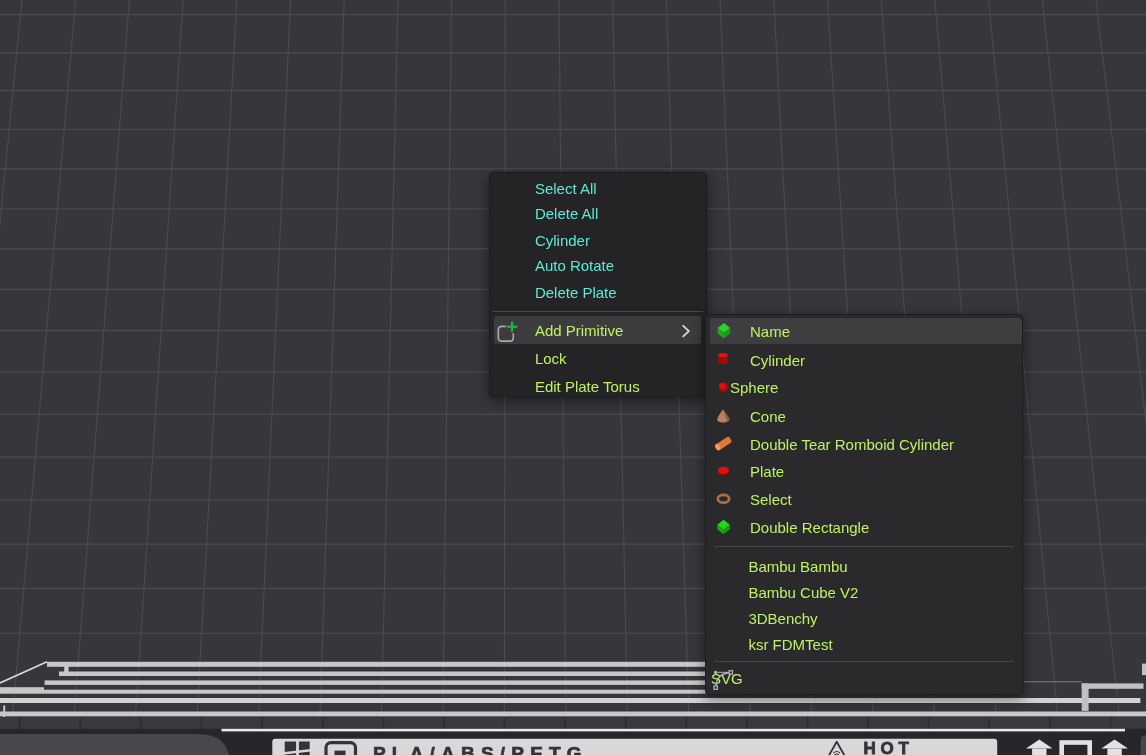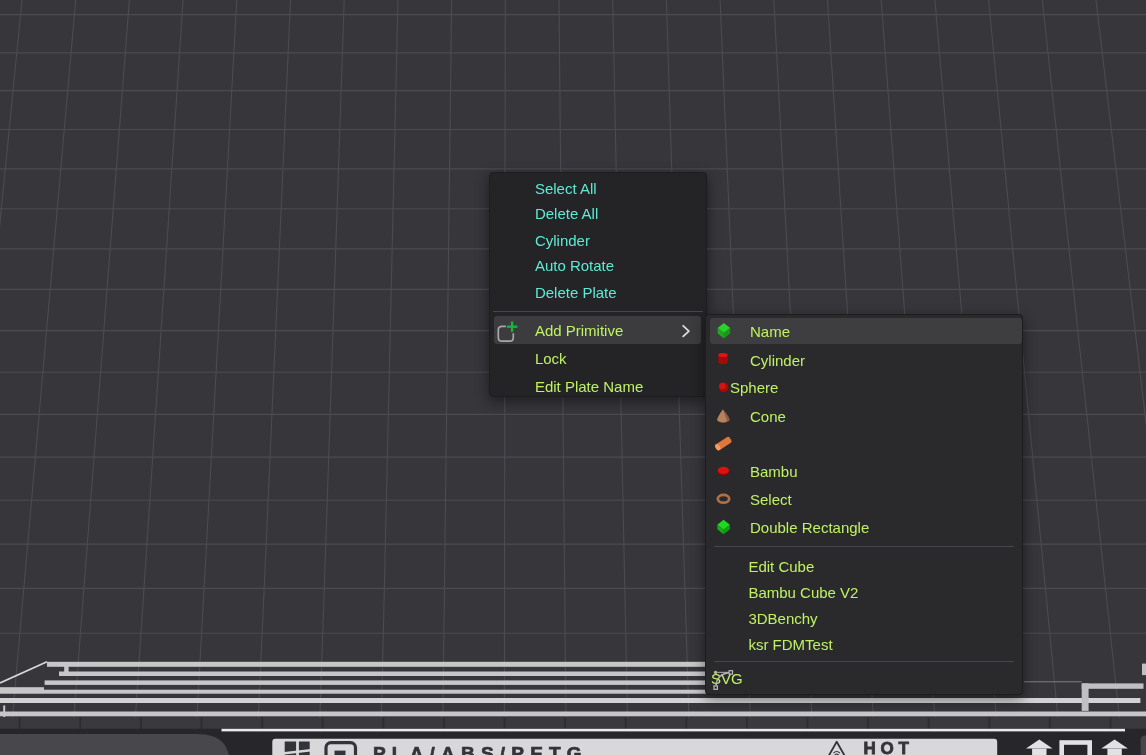--- a/index.html
+++ b/index.html
@@ -120,32 +120,33 @@
 <div class="panel" style="left:489.2px;top:171.6px;width:218.2px;height:225.8px;background:#242426"></div>
 <div class="hl" style="left:494.2px;top:315.9px;width:207.1px;height:28.5px;background:#3c3c3e"></div>
 <div class="mi dis" style="left:534.9px;top:179.8px">Select All</div>
 <div class="mi dis" style="left:534.9px;top:205.3px">Delete All</div>
 <div class="mi dis" style="left:534.9px;top:231.5px">Cylinder</div>
 <div class="mi dis" style="left:534.9px;top:257.3px">Auto Rotate</div>
 <div class="mi dis" style="left:534.9px;top:283.8px">Delete Plate</div>
 <div class="sep" style="left:493.2px;top:310.8px;width:210.3px"></div>
 <div class="mi " style="left:534.9px;top:322.1px">Add Primitive</div>
 <div class="mi " style="left:534.9px;top:349.9px">Lock</div>
-<div class="mi " style="left:534.9px;top:378.2px">Edit Plate Name</div>
+<div class="mi " style="left:534.9px;top:378.2px">Edit Plate Torus</div>
 <div class="panel" style="left:704.6px;top:314.2px;width:318.9px;height:381.3px;background:#2a2a2c"></div>
 <div class="hl" style="left:709.8px;top:317.5px;width:312px;height:26.5px;background:#3e3e40"></div>
 <div class="mi " style="left:750.0px;top:322.9px">Name</div>
 <div class="mi " style="left:750.0px;top:352px">Cylinder</div>
 <div class="mi " style="left:730px;top:379.3px">Sphere</div>
 <div class="mi " style="left:750.0px;top:407.6px">Cone</div>
-<div class="mi " style="left:750.0px;top:463.2px">Bambu</div>
+<div class="mi " style="left:750.0px;top:435.6px">Double Tear Romboid Cylinder</div>
+<div class="mi " style="left:750.0px;top:463.2px">Plate</div>
 <div class="mi " style="left:750.0px;top:490.8px">Select</div>
 <div class="mi " style="left:750.0px;top:519.0px">Double Rectangle</div>
 <div class="sep" style="left:714.4px;top:545.5px;width:299.4px"></div>
-<div class="mi " style="left:748.4px;top:557.8px">Edit Cube</div>
+<div class="mi " style="left:748.4px;top:557.8px">Bambu Bambu</div>
 <div class="mi " style="left:748.4px;top:583.6px">Bambu Cube V2</div>
 <div class="mi " style="left:748.4px;top:609.7px">3DBenchy</div>
 <div class="mi " style="left:748.4px;top:635.5px">ksr FDMTest</div>
 <div class="sep" style="left:714.4px;top:660.9px;width:299.4px"></div>
 <div class="mi " style="left:711px;top:670.2px">SVG</div>
 <svg id="icons" width="1146" height="755" viewBox="0 0 1146 755">
 <path d="M505.3,326.3 H502 Q498.3,326.3 498.3,330 V337.5 Q498.3,341.2 502,341.2 H509.6 Q513.3,341.2 513.3,337.5 V333.8" fill="none" stroke="#a8a8ac" stroke-width="1.7" stroke-linecap="round"></path>
       <line x1="506.9" y1="326.7" x2="517.4" y2="326.7" stroke="#17b83a" stroke-width="2.3"></line>
       <line x1="512.1" y1="321.5" x2="512.1" y2="331.9" stroke="#17b83a" stroke-width="2.3"></line>
 <path d="M683.2,325.8 L688.9,331.05 L683.2,336.3" fill="none" stroke="#dcdcde" stroke-width="1.8" stroke-linecap="round" stroke-linejoin="round"></path>

